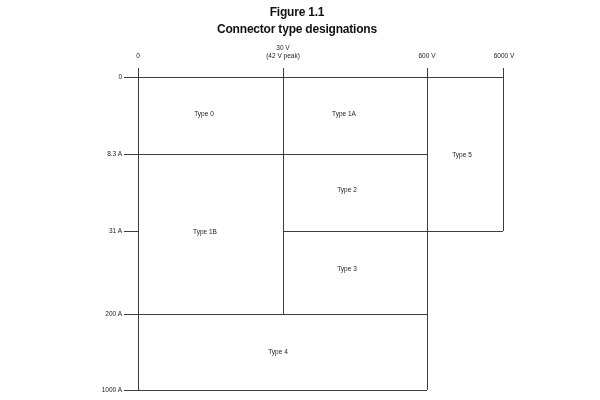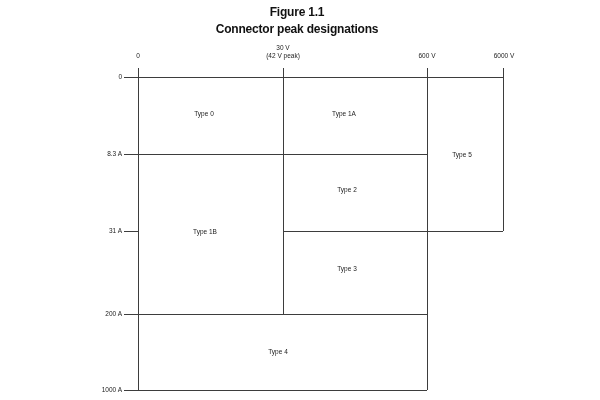--- a/index.html
+++ b/index.html
@@ -31,21 +31,21 @@
     position:absolute; transform:translate(-50%,-50%);
     font-size:6.5px; line-height:8px; white-space:nowrap; color:#222222;
   }
 </style>
 </head>
 <body>
 
 <div class="page">
 
   <div class="fig-title">Figure 1.1</div>
-  <div class="fig-subtitle">Connector peak designations</div>
+  <div class="fig-subtitle">Connector type designations</div>
 
   <div>
 
     <div class="vline" style="left:138px; top:68px; height:322px;"></div>
     <div class="vline" style="left:283px; top:68px; height:246px;"></div>
     <div class="vline" style="left:427px; top:68px; height:322px;"></div>
     <div class="vline" style="left:503px; top:68px; height:163px;"></div>
 
     <div class="hline" style="top:77px;  left:124px; width:379px;"></div>
     <div class="hline" style="top:154px; left:124px; width:303px;"></div>

